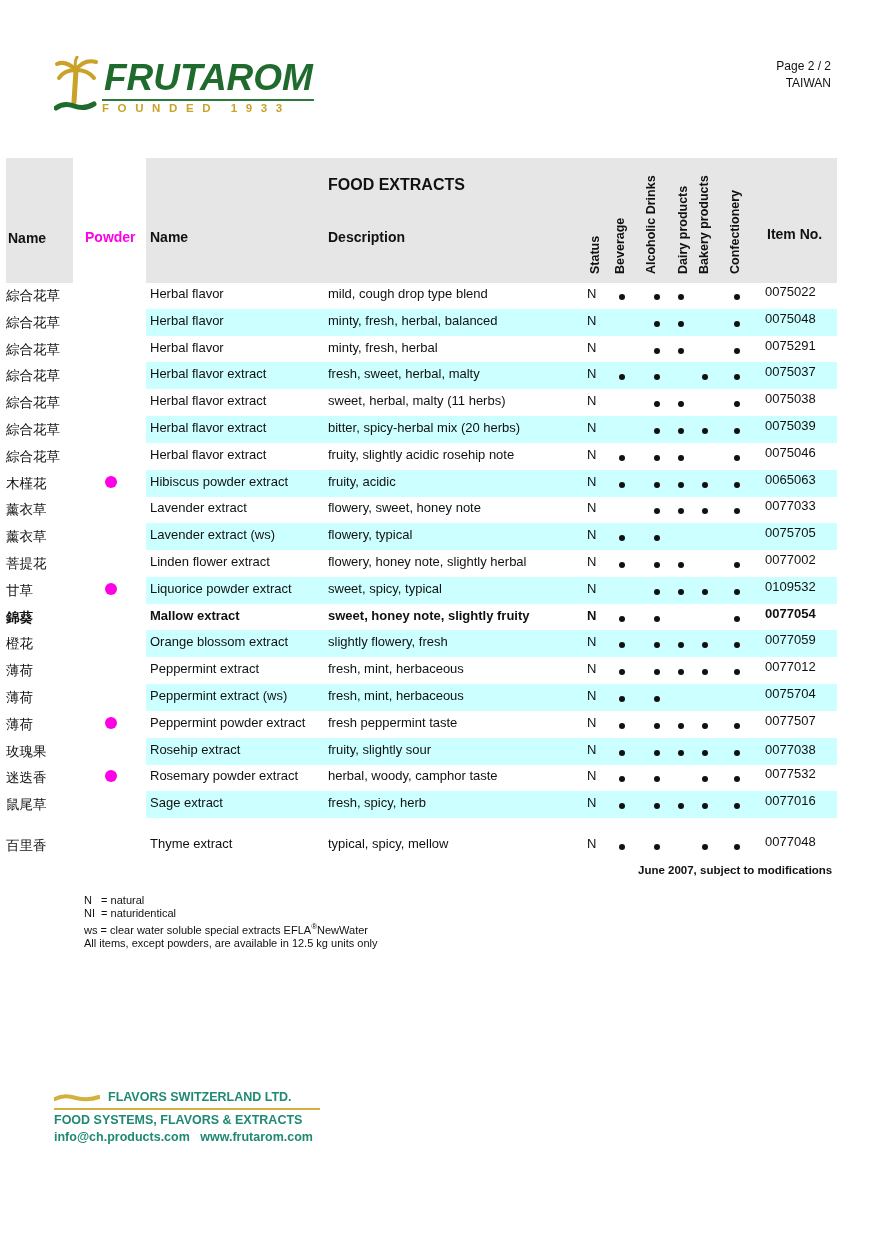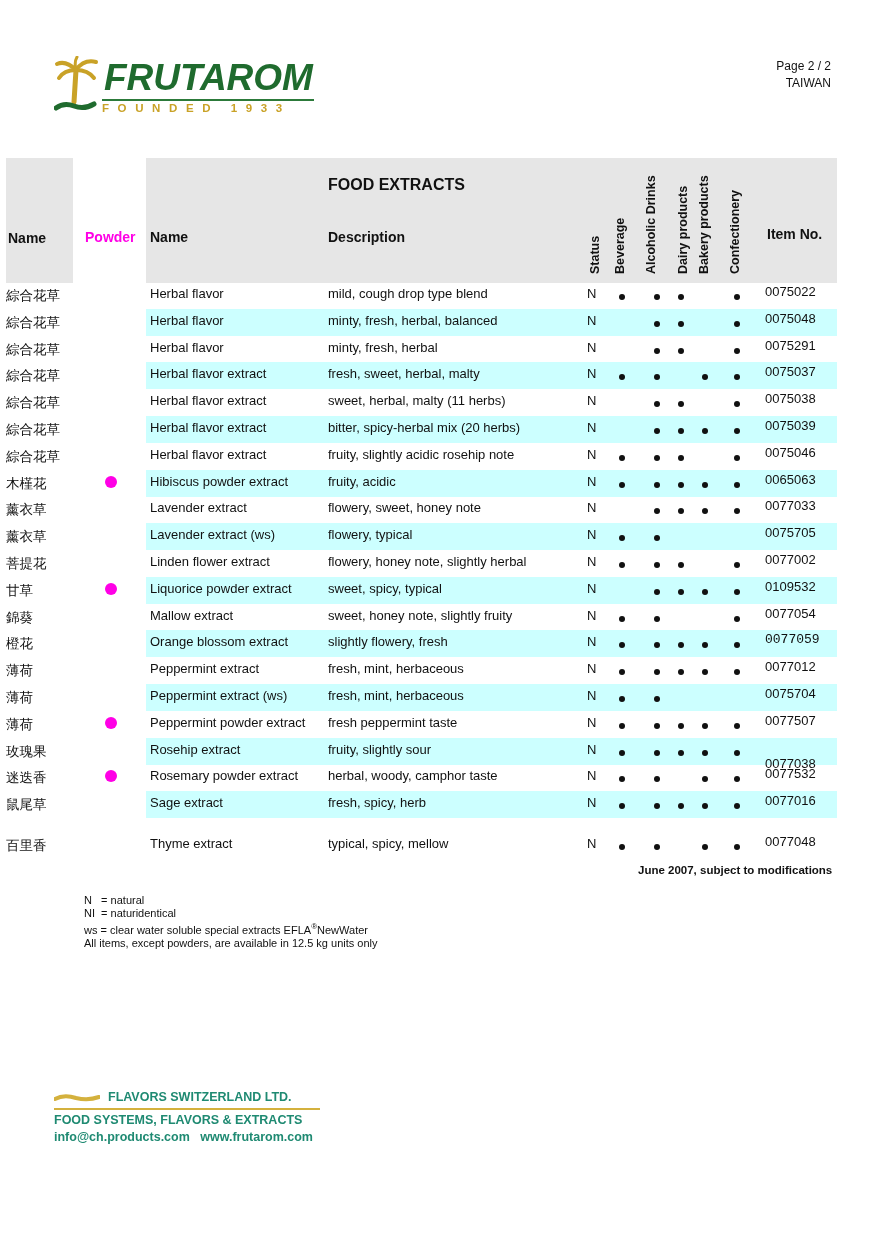--- a/index.html
+++ b/index.html
@@ -249,21 +249,21 @@
     <div class="cell" style="left:150px;">Liquorice powder extract</div>
     <div class="cell" style="left:328px;">sweet, spicy, typical</div>
     <div class="cell" style="left:587px;">N</div>
 
     <div class="dot" style="left:654px;"></div>
     <div class="dot" style="left:678px;"></div>
     <div class="dot" style="left:702px;"></div>
     <div class="dot" style="left:734px;"></div>
     <div class="cell" style="left:765px; top:2px;">0109532</div>
   </div>
-    <div class="row" style="top: 603.6px;">
+    <div class="row" style="top: 603.6px; font-weight: bold;">
 
     <div class="cell cjk" style="left:6px;">錦葵</div>
 
     <div class="cell" style="left:150px;">Mallow extract</div>
     <div class="cell" style="left:328px;">sweet, honey note, slightly fruity</div>
     <div class="cell" style="left:587px;">N</div>
     <div class="dot" style="left:619px;"></div>
     <div class="dot" style="left:654px;"></div>
 
     <div class="dot" style="left:734px;"></div>
@@ -274,21 +274,21 @@
     <div class="cell cjk" style="left:6px;">橙花</div>
 
     <div class="cell" style="left:150px;">Orange blossom extract</div>
     <div class="cell" style="left:328px;">slightly flowery, fresh</div>
     <div class="cell" style="left:587px;">N</div>
     <div class="dot" style="left:619px;"></div>
     <div class="dot" style="left:654px;"></div>
     <div class="dot" style="left:678px;"></div>
     <div class="dot" style="left:702px;"></div>
     <div class="dot" style="left:734px;"></div>
-    <div class="cell" style="left:765px; top:2px;font-family:Liberation Mono, monospace;">0077059</div>
+    <div class="cell" style="left:765px; top:2px;">0077059</div>
   </div>
     <div class="row" style="top: 657.2px;">
 
     <div class="cell cjk" style="left:6px;">薄荷</div>
 
     <div class="cell" style="left:150px;">Peppermint extract</div>
     <div class="cell" style="left:328px;">fresh, mint, herbaceous</div>
     <div class="cell" style="left:587px;">N</div>
     <div class="dot" style="left:619px;"></div>
     <div class="dot" style="left:654px;"></div>
@@ -328,21 +328,21 @@
     <div class="cell cjk" style="left:6px;">玫瑰果</div>
 
     <div class="cell" style="left:150px;">Rosehip extract</div>
     <div class="cell" style="left:328px;">fruity, slightly sour</div>
     <div class="cell" style="left:587px;">N</div>
     <div class="dot" style="left:619px;"></div>
     <div class="dot" style="left:654px;"></div>
     <div class="dot" style="left:678px;"></div>
     <div class="dot" style="left:702px;"></div>
     <div class="dot" style="left:734px;"></div>
-    <div class="cell" style="left:765px; top:18px;">0077038</div>
+    <div class="cell" style="left:765px; top:4px;">0077038</div>
   </div>
     <div class="row" style="top: 764.4px;">
 
     <div class="cell cjk" style="left:6px;">迷迭香</div>
     <div class="pdot" style="left:105px;"></div>
     <div class="cell" style="left:150px;">Rosemary powder extract</div>
     <div class="cell" style="left:328px;">herbal, woody, camphor taste</div>
     <div class="cell" style="left:587px;">N</div>
     <div class="dot" style="left:619px;"></div>
     <div class="dot" style="left:654px;"></div>

